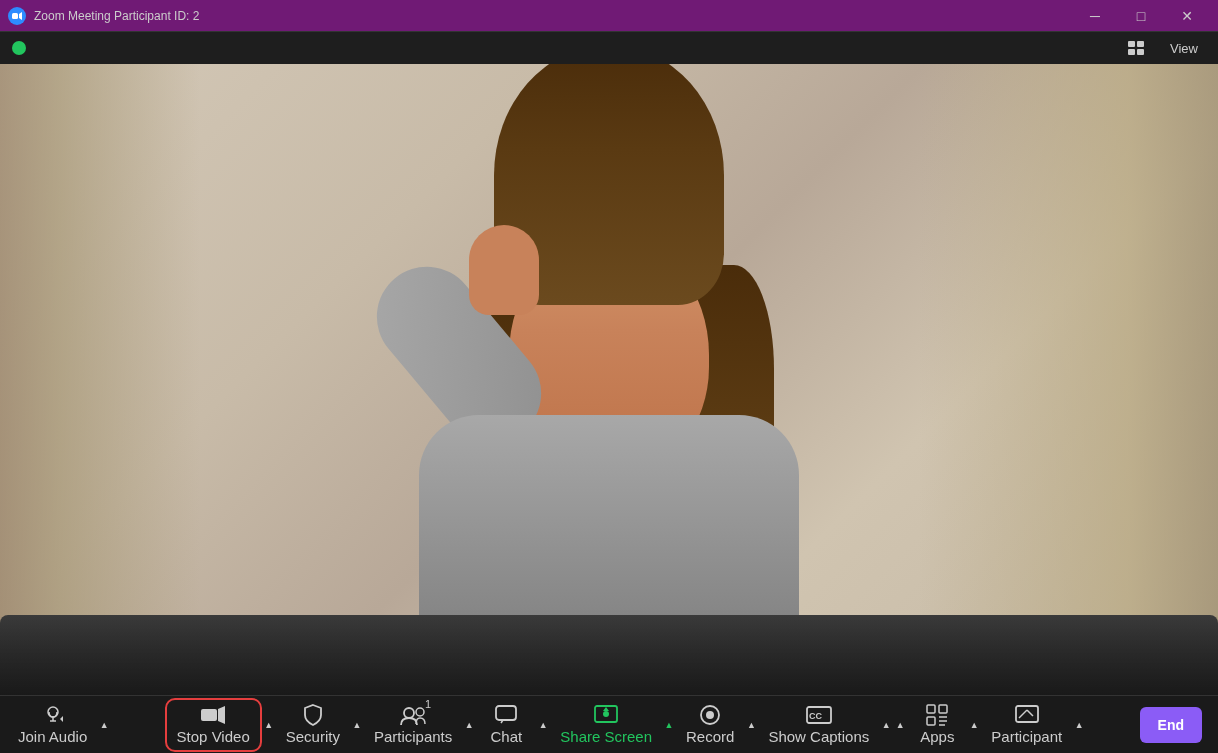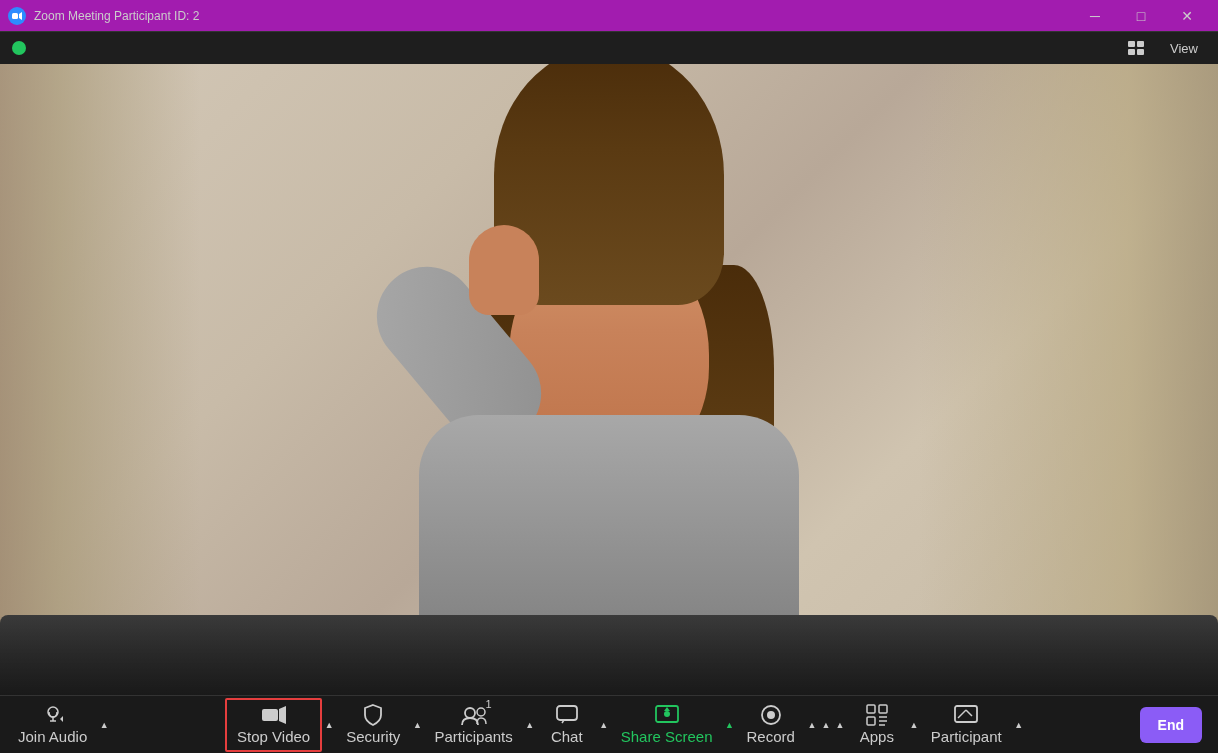--- a/index.html
+++ b/index.html
@@ -8,21 +8,21 @@
       height: 753px;
       overflow: hidden;
       font-family: -apple-system, BlinkMacSystemFont, 'Segoe UI', sans-serif;
       background: #1a1a1a;
       user-select: none;
     }
 
     
     #titlebar {
       height: 32px;
-      background: #a21caf;
+      background: #701a75;
       display: flex;
       align-items: center;
       justify-content: space-between;
       padding: 0 8px;
       border-bottom: 1px solid #333;
     }
     #titlebar-left {
       display: flex;
       align-items: center;
       gap: 8px;
@@ -303,21 +303,21 @@
       cursor: pointer;
       color: #ccc;
       font-size: 9px;
       background: transparent;
       border: none;
     }
 
     
     .stop-video-highlight {
       border: 2px solid #e53e3e !important;
-      border-radius: 2px;
+      border-radius: 10px;
     }
 
     
     #end-btn {
       background: #8b5cf6;
       color: #fff;
       border: none;
       border-radius: 6px;
       padding: 8px 18px;
       font-size: 14px;
@@ -486,20 +486,29 @@
             <circle cx="11" cy="11" r="9" stroke="#ccc" stroke-width="1.8" fill="none"></circle>
             <circle cx="11" cy="11" r="4" fill="#ccc"></circle>
           </svg>
         </div>
         <span class="label">Record</span>
       </button>
       <button class="caret-btn">▲</button>
     </div>
 
     <div class="toolbar-btn-group">
+      <button class="toolbar-btn">
+        <div class="icon-wrap">
+          <svg width="26" height="18" viewBox="0 0 26 18" fill="none">
+            <rect x="1" y="1" width="24" height="16" rx="2" stroke="#ccc" stroke-width="1.8" fill="none"></rect>
+            <text x="3" y="13" font-size="9" fill="#ccc" font-family="sans-serif" font-weight="bold">CC</text>
+          </svg>
+        </div>
+        <span class="label">Show Captions</span>
+      </button>
       <button class="caret-btn">▲</button>
     </div>
 
     <div class="toolbar-btn-group">
       <button class="caret-btn">▲</button>
     </div>
 
     <div class="toolbar-btn-group">
       <button class="toolbar-btn">
         <div class="icon-wrap">

